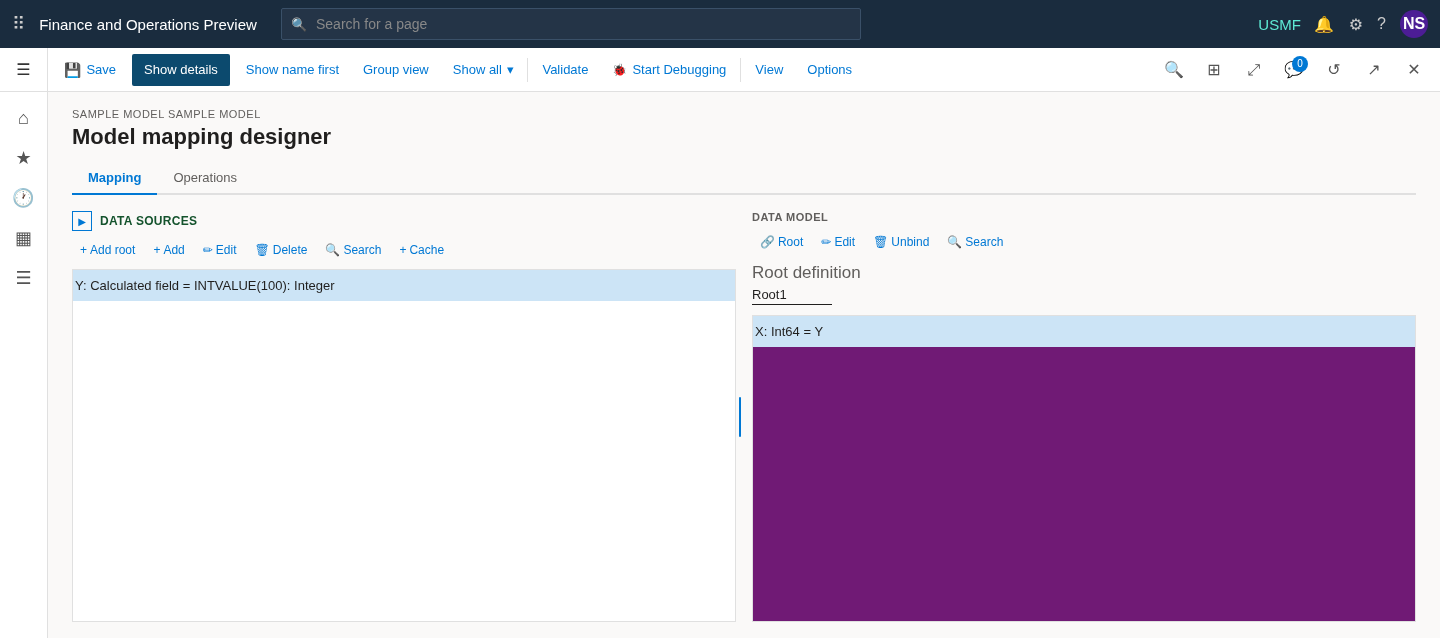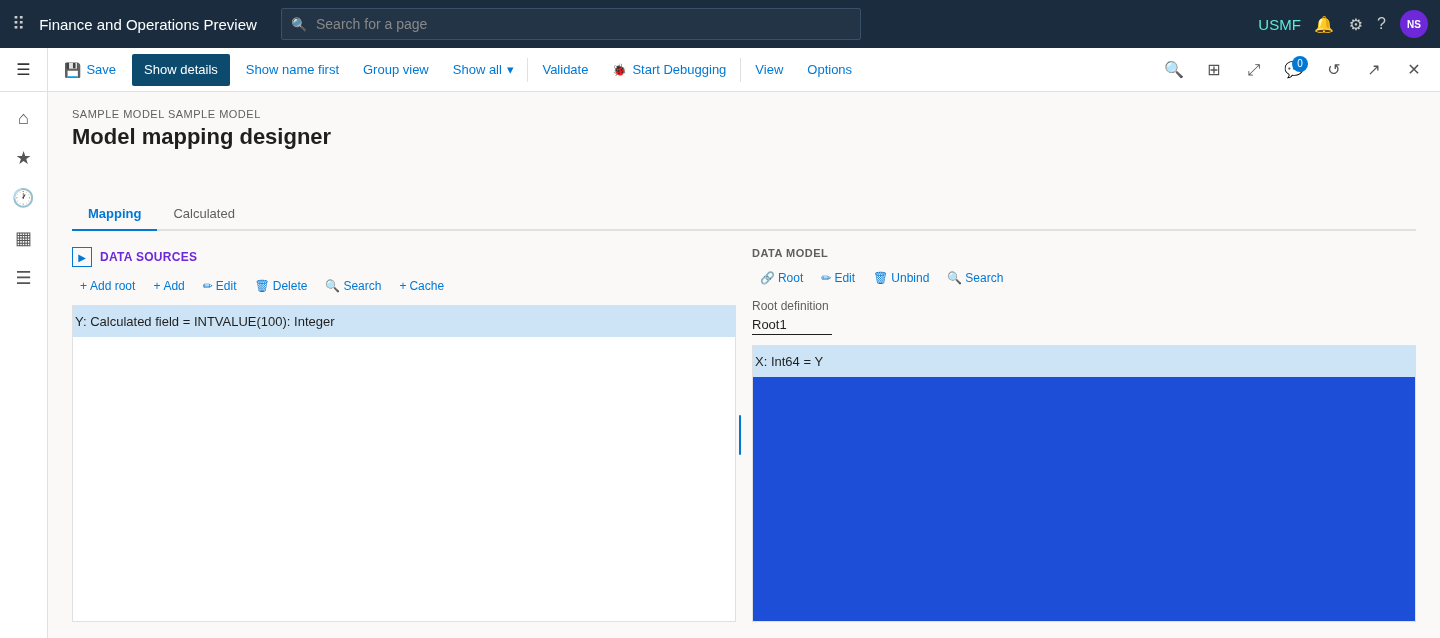--- a/index.html
+++ b/index.html
@@ -36,26 +36,26 @@
       background: transparent;
       border: none;
       outline: none;
       color: #f97316;
       font-size: 14px;
       width: 100%;
     }
     .top-nav .search-bar input::placeholder { color: #888; }
     .top-nav-right { margin-left: auto; display: flex; align-items: center; gap: 14px; color: #ccc; font-size: 13px; }
     .top-nav-right .user-badge {
-      background: #6d28d9;
+      background: #4c1d95;
       color: #fff;
       border-radius: 50%;
       width: 28px; height: 28px;
       display: flex; align-items: center; justify-content: center;
-      font-size: 10px; font-weight: 600;
+      font-size: 16px; font-weight: 600;
     }
     .top-nav-icon { font-size: 16px; cursor: pointer; color: #ccc; }
 
     
     .command-bar {
       background: #fff;
       height: 44px;
       border-bottom: 1px solid #e0e0e0;
       display: flex;
       align-items: center;
@@ -139,21 +139,20 @@
 
     
     .tabs { display: flex; border-bottom: 2px solid #e0e0e0; margin: 0 24px; }
     .tab {
       padding: 8px 16px;
       font-size: 13px;
       cursor: pointer;
       color: #605e5c;
       border-bottom: 2px solid transparent;
       margin-bottom: -2px;
-      margin-top: 36px;
     }
     .tab.active { color: #0078d4; border-bottom: 2px solid #0078d4; font-weight: 600; }
 
     
     .designer-area {
       flex: 1;
       display: flex;
       padding: 16px 24px;
       gap: 0;
       overflow: hidden;
@@ -179,21 +178,21 @@
       gap: 8px;
       margin-bottom: 8px;
     }
     .panel-expand-btn {
       width: 20px; height: 20px;
       border: 1px solid #0078d4;
       display: flex; align-items: center; justify-content: center;
       cursor: pointer; color: #0078d4; font-size: 10px;
       flex-shrink: 0;
     }
-    .panel-title { font-size: 12px; font-weight: 700; color: #6d28d9; text-transform: uppercase; letter-spacing: 0.3px; }
+    .panel-title { font-size: 12px; font-weight: 700; color: #14532d; text-transform: uppercase; letter-spacing: 0.3px; }
     .panel-action {
       display: flex; align-items: center; gap: 3px;
       padding: 4px 8px;
       font-size: 12px; color: #0078d4;
       cursor: pointer; border: none; background: transparent;
     }
     .panel-action .icon { font-size: 12px; }
 
     .tree-area {
       flex: 1;
@@ -234,31 +233,31 @@
     .right-panel-header {
       font-size: 11px; font-weight: 700; color: #605e5c;
       text-transform: uppercase; letter-spacing: 0.5px;
       margin-bottom: 8px;
     }
     .right-panel-toolbar {
       display: flex; align-items: center; gap: 2px;
       margin-bottom: 10px;
     }
     .root-definition { margin-bottom: 10px; }
-    .root-def-label { font-size: 12px; color: #605e5c; margin-bottom: 4px; }
+    .root-def-label { font-size: 17px; color: #605e5c; margin-bottom: 4px; }
     .root-def-value {
       font-size: 13px; color: #201f1e;
       border-bottom: 1px solid #201f1e;
       padding-bottom: 2px;
       display: inline-block;
       min-width: 80px;
     }
     .right-tree-area {
       flex: 1;
-      background: #1d4ed8;
+      background: #701a75;
       border: 1px solid #e0e0e0;
       overflow-y: auto;
     }
   </style>
 </head>
 <body>
 
 <div class="top-nav">
   <span class="app-grid-icon">⠿</span>
   <span class="app-title">Finance and Operations Preview</span>
@@ -364,21 +363,21 @@
     <div class="page-header">
       <div class="breadcrumb">SAMPLE MODEL SAMPLE MODEL</div>
       <div class="page-title">Model mapping designer</div>
     </div>
 
     <div class="tabs">
       <div class="tab active">
         <span>Mapping</span>
       </div>
       <div class="tab">
-        <span>Calculated</span>
+        <span>Operations</span>
       </div>
     </div>
 
     <div class="designer-area">
 
       <div class="left-panel">
         <div class="panel-header">
           <div class="panel-expand-btn">▶</div>
           <span class="panel-title">DATA SOURCES</span>
         </div>

